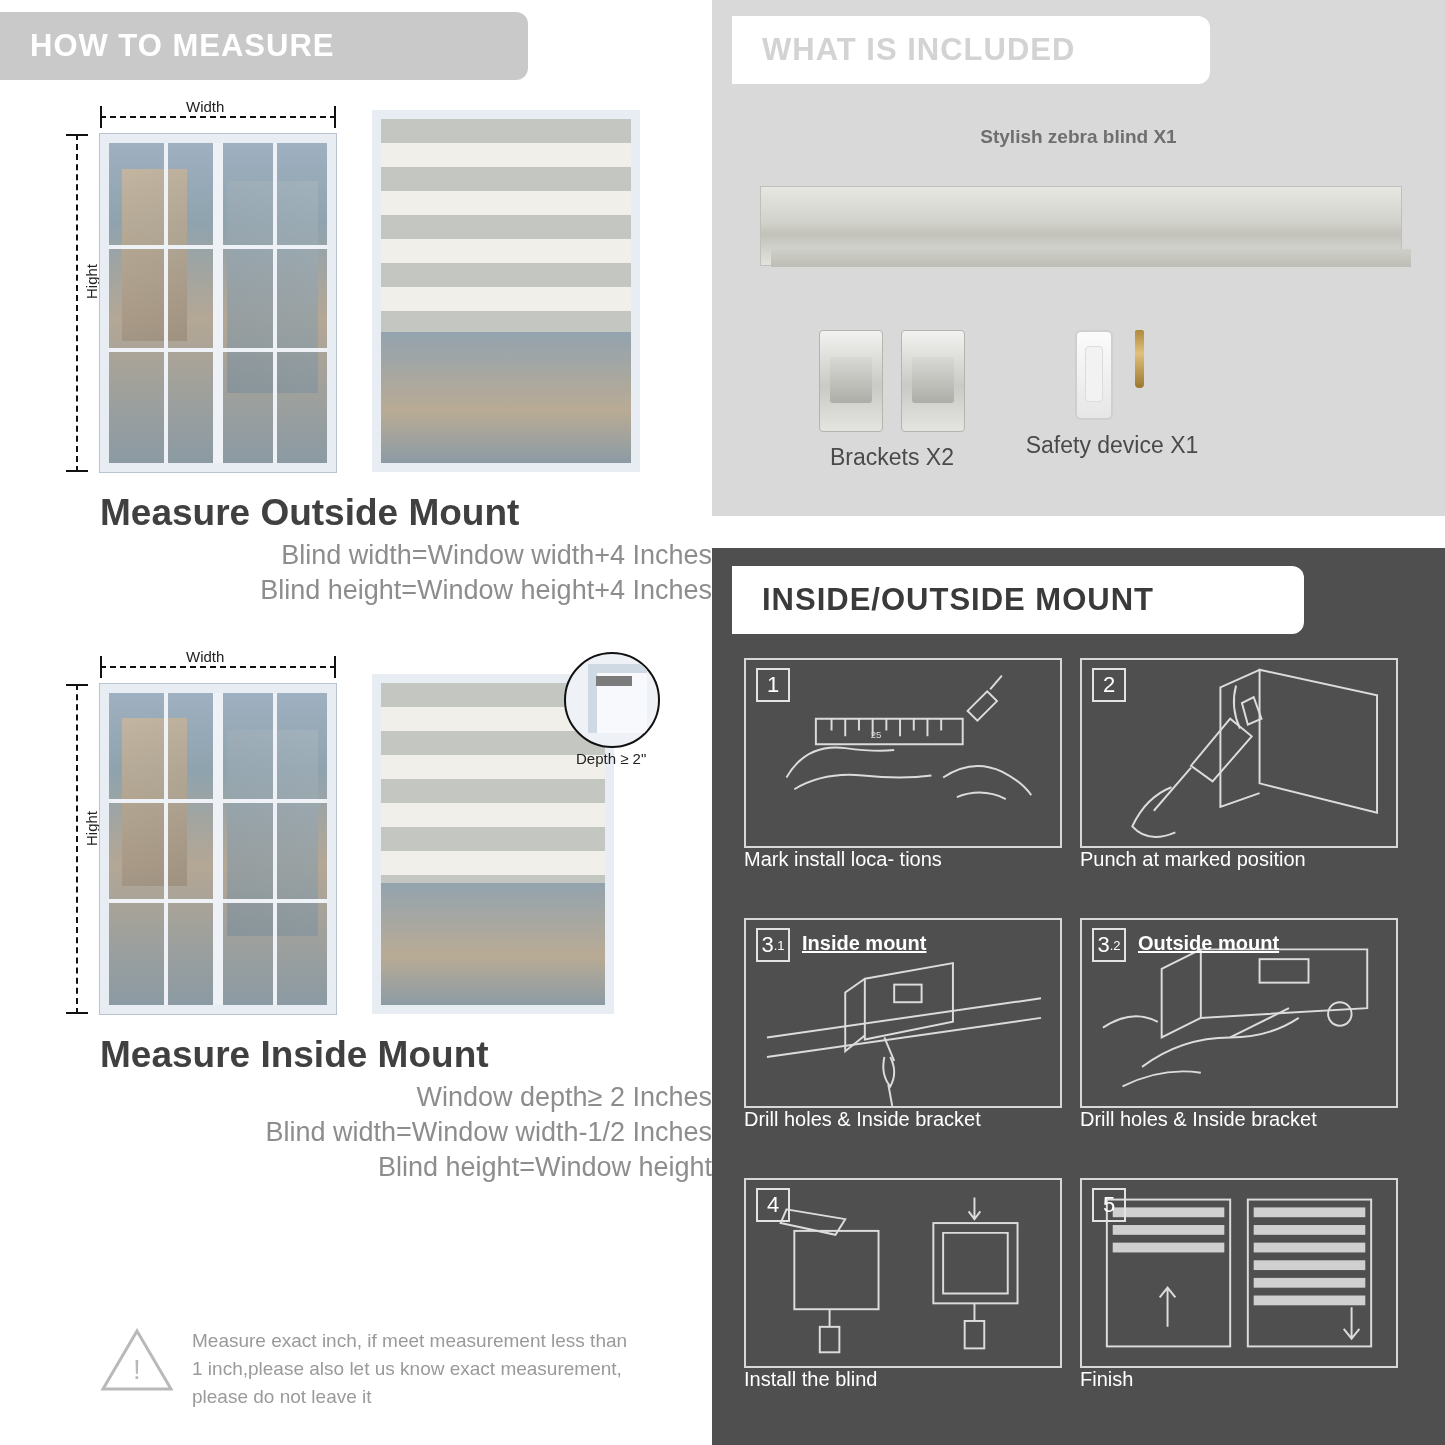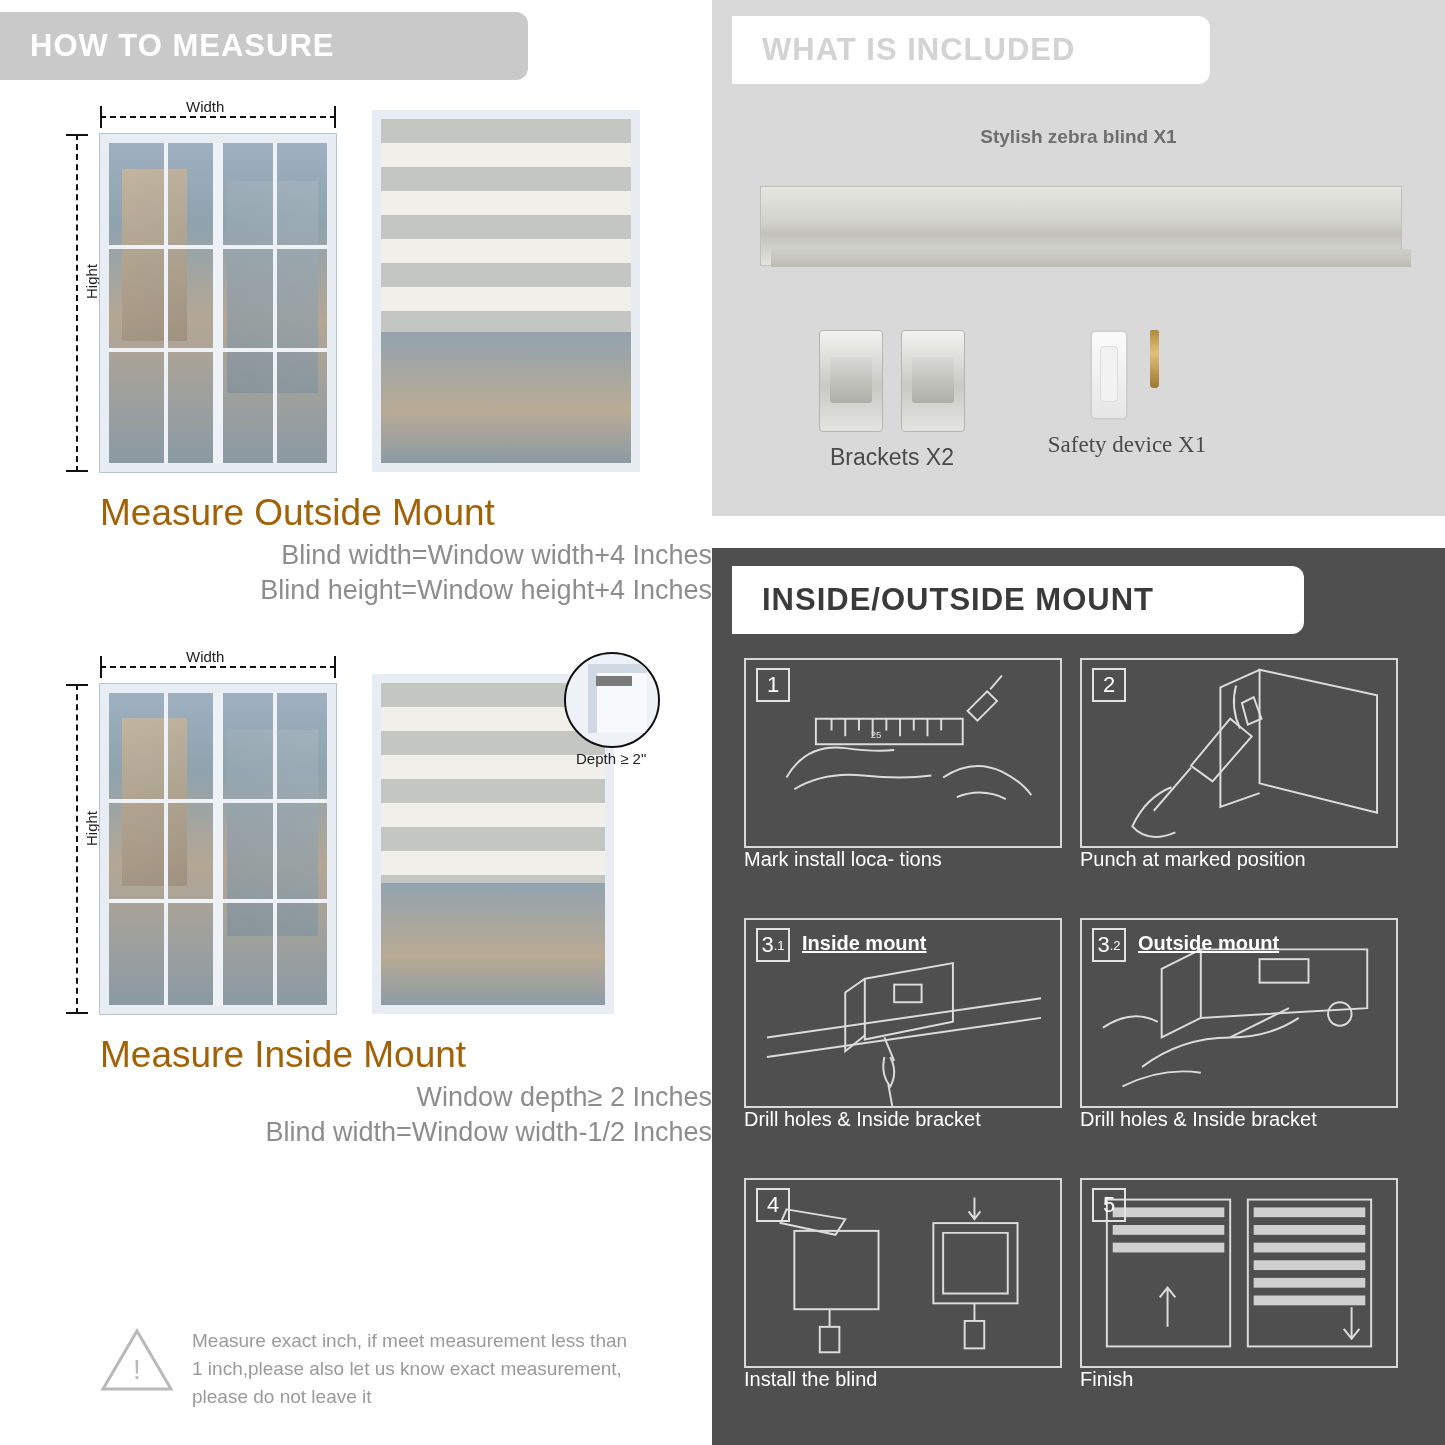--- a/index.html
+++ b/index.html
@@ -58,21 +58,21 @@
   .s-dark{background:#c3c6c1;}
   .s-light{background:#f1efe9;}
   .blind-glass{position:absolute;left:0;right:0;bottom:0;background:linear-gradient(180deg,#93a3ae,#b9ab95 60%,#8c9ba4);}
 
   .dim-label{font-size:15px;color:#222;font-family:"Liberation Sans",sans-serif;}
   .arrow-h,.arrow-v{position:absolute;}
   .arrow-h{border-top:2px dashed #111;}
   .arrow-v{border-left:2px dashed #111;}
   .tick{position:absolute;background:#111;}
 
-  .h2{font-size:37px;color:#a16207;margin:14px 0 6px 100px;font-weight:normal;}
+  .h2{font-size:37px;color:#404040;margin:14px 0 6px 100px;font-weight:bold;}
   .line{font-size:27px;color:#8d8d8d;margin:4px 0 0 104px;text-align:right;}
 
   .note{
     position:absolute;left:100px;bottom:34px;display:flex;align-items:flex-start;gap:18px;width:540px;
   }
   .note .warn{width:74px;height:66px;flex:0 0 auto;position:relative;}
   .note .warn svg{width:74px;height:66px;}
   .note p{margin:0;color:#9a9a9a;font-size:19px;line-height:28px;}
 
   
@@ -243,20 +243,21 @@
         <div style="position:absolute;left:564px;top:4px;width:92px;height:92px;border:2px solid #111;border-radius:50%;overflow:hidden;background:#eef2f7;">
           <div style="position:absolute;left:22px;top:10px;width:50px;height:60px;border-left:9px solid #cfd9e4;border-top:9px solid #cfd9e4;background:#f7f9fc;"></div>
           <div style="position:absolute;left:30px;top:22px;width:36px;height:10px;background:#7b7b7b;"></div>
         </div>
         <div class="dim-label" style="position:absolute;left:576px;top:102px;color:#222;">Depth ≥ 2"</div>
       </div>
 
       <div class="h2">Measure Inside Mount</div>
       <div class="line">Window depth≥ 2 Inches</div>
       <div class="line">Blind width=Window width-1/2 Inches</div>
+      <div class="line">Blind height=Window height</div>
     </div>
 
     <div class="note">
       <span class="warn">
         <svg viewBox="0 0 74 66">
             <polygon points="37,4 71,62 3,62" fill="none" stroke="#b9b9b9" stroke-width="3"></polygon>
             <text x="37" y="52" font-size="28" fill="#b9b9b9" text-anchor="middle" font-family="Liberation Sans">!</text>
           </svg>
       </span>
       <p>Measure exact inch, if meet measurement less than 1 inch,please also let us know exact measurement, please do not leave it</p>
@@ -271,21 +272,21 @@
       </div>
       <div class="inc-title">Stylish zebra blind X1</div>
       <div class="headrail"></div>
 
       <div class="parts">
         <div class="part" style="left:60px;top:0;width:240px;text-align:center;">
           <span class="bracket"></span>
           <span class="bracket" style="margin-left:14px;"></span>
           <div class="cap">Brackets X2</div>
         </div>
-        <div class="part" style="left:300px;top:0;width:230px;font-family:Liberation Serif, serif;">
+        <div class="part" style="left:285px;top:0;width:230px;">
           <span class="safety"></span>
           <span class="screw" style="height:58px;vertical-align:top;margin-left:18px;"></span>
           <div class="cap">Safety device X1</div>
         </div>
       </div>
     </div>
 
     <div class="mount">
       <div class="banner">
         <span style="padding-left:30px;font-size:31px;font-weight:bold;">INSIDE/OUTSIDE MOUNT</span>

